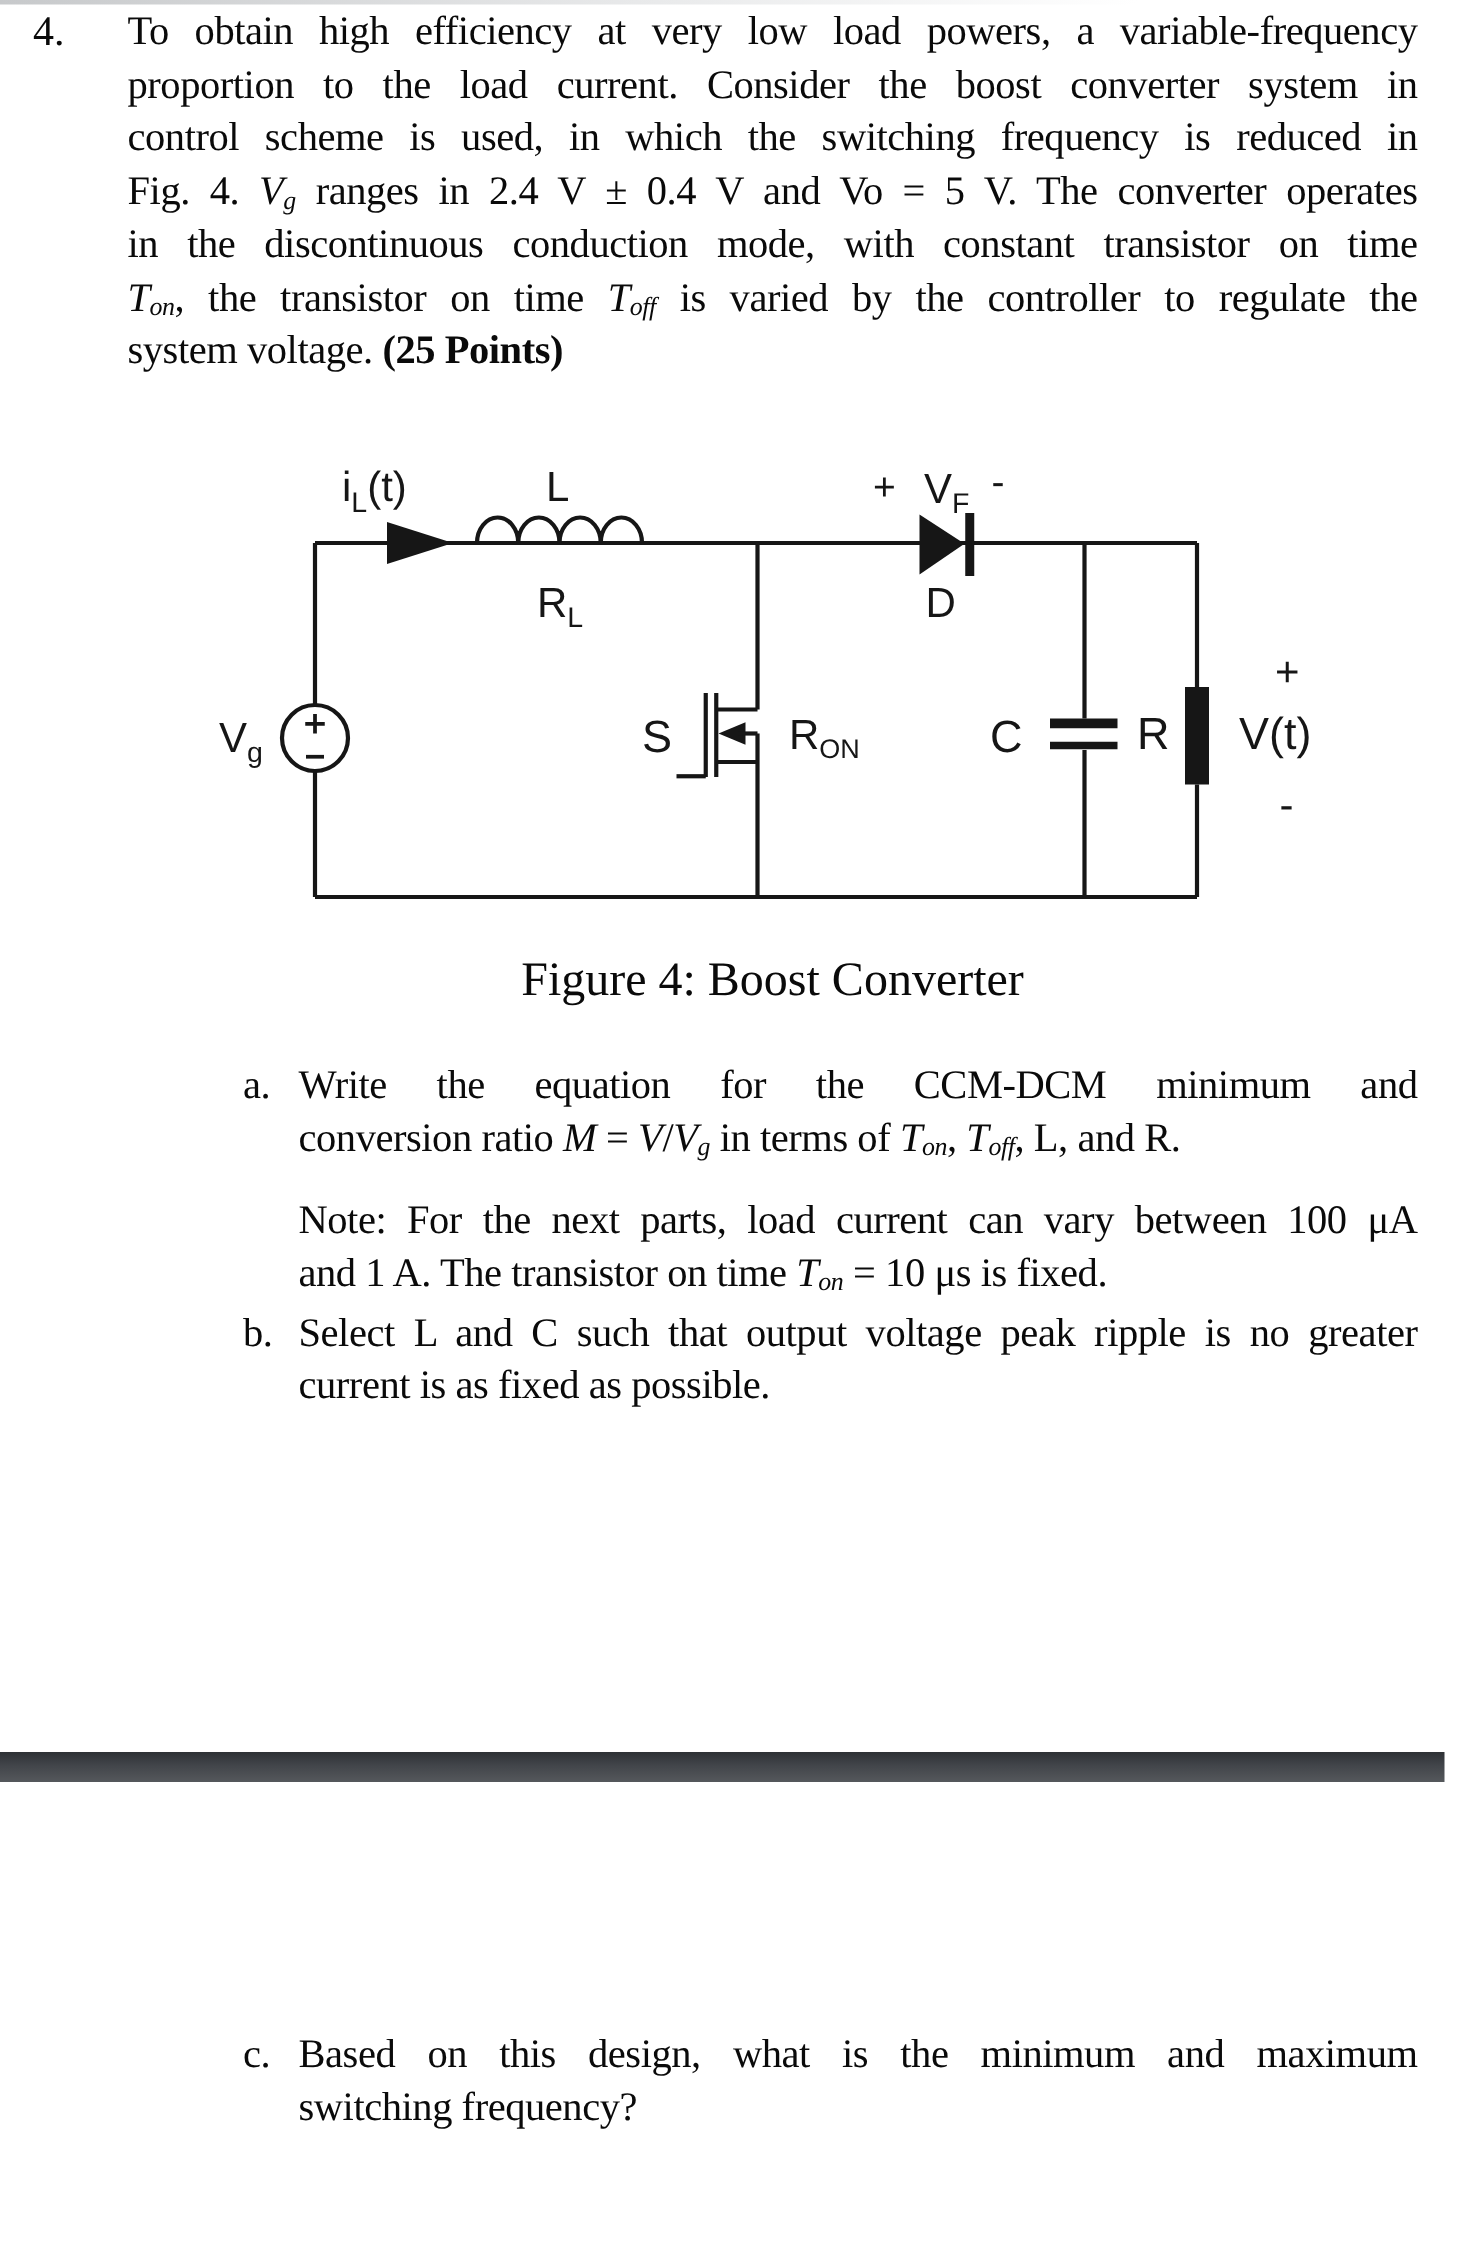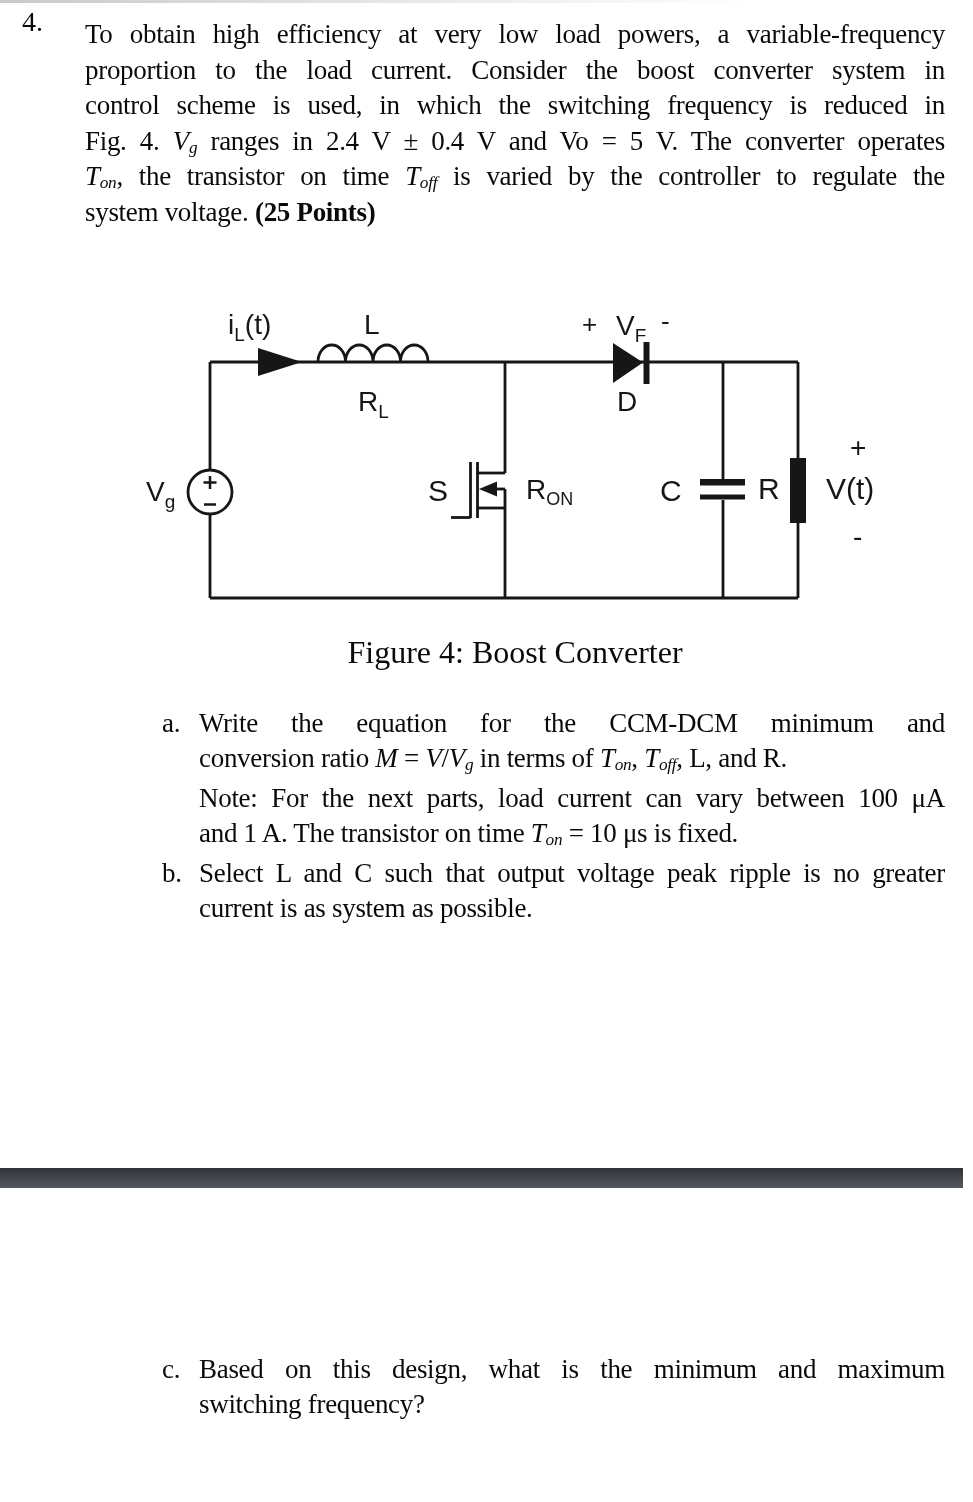--- a/index.html
+++ b/index.html
@@ -1,34 +1,34 @@
 <!DOCTYPE html>
 <html><head>
 <meta charset="utf-8">
 <style>
   html,body { margin:0; padding:0; background:#ffffff; }
   .page { position:relative; width:973px; height:1502px; background:#fff;
           font-family:"Liberation Serif", serif; color:#0a0a0a; overflow:hidden; }
   .top-edge { position:absolute; top:0; left:0; width:100%; height:3px;
           background:linear-gradient(90deg,#c7c9cb 0%,#e9eaeb 45%,#ffffff 78%); }
   .problem-number { position:absolute; left:22px; top:6px; font-size:28px; }
-  .problem-text { position:absolute; left:85px; top:17px; width:860px;
+  .problem-text { position:absolute; left:85px; top:3px; width:860px;
           font-size:27px; letter-spacing:-0.3px; line-height:35.5px; }
   .parts-text .line, .problem-text .line { text-align:justify; text-align-last:justify; }
   .line.noju { text-align:left; text-align-last:left; }
   sub { font-size:0.64em; line-height:0; position:relative; top:0.2em; vertical-align:baseline; }
   sub.it, i { font-style:italic; }
   b { font-weight:bold; }
   .caption { position:absolute; left:85px; top:634px; width:860px;
           text-align:center; font-size:32px; }
   .part { position:absolute; left:160px; width:785px; font-size:27px;
           letter-spacing:-0.3px; line-height:35px; }
   .part .part-label { position:absolute; left:2px; top:0; }
   .part .blocks { margin-left:39px; }
-  .part .block2 { margin-top:5px; }
+  .part .block2 { margin-top:20px; }
   .circuit { position:absolute; left:140px; top:300px; width:760px; height:320px; }
   .circuit svg { display:block; width:760px; height:320px; }
   .circuit text { font-family:"Liberation Sans", sans-serif; fill:#161616; }
   .divider { position:absolute; left:0; top:1168px; width:963px; height:20px;
           background:linear-gradient(180deg,#2e3135 0%,#42454a 45%,#55585c 100%); }
   .part-c { top:1352px; }
   .part-ab { top:706px; }
 </style>
 </head>
 <body>
@@ -36,20 +36,21 @@
 <div class="page">
   <div class="top-edge"></div>
 
   <div class="problem-number">4.</div>
 
   <div class="problem-text">
     <div class="line"><span>To obtain high efficiency at very low load powers, a variable-frequency</span></div>
     <div class="line"><span>proportion to the load current. Consider the boost converter system in</span></div>
     <div class="line"><span>control scheme is used, in which the switching frequency is reduced in</span></div>
     <div class="line"><span>Fig. 4. </span><i>V</i><sub class="it">g</sub><span> ranges in 2.4 V ± 0.4 V and Vo = 5 V. The converter operates</span></div>
+    <div class="line"><span>in the discontinuous conduction mode, with constant transistor on time</span></div>
     <div class="line"><i>T</i><sub class="it">on</sub><span>, the transistor on time </span><i>T</i><sub class="it">off</sub><span> is varied by the controller to regulate the</span></div>
     <div class="line noju"><span>system voltage. </span><b>(25 Points)</b></div>
   </div>
 
   <div class="circuit">
     <svg viewBox="0 0 760 320" xmlns="http://www.w3.org/2000/svg">
       <g stroke="#161616" stroke-width="2.8" fill="none">
         <path d="M70,62 H658"></path>
         <path d="M70,62 V170 M70,214 V298"></path>
         <path d="M70,298 H658"></path>
@@ -111,21 +112,21 @@
       </div>
       <div class="block2">
         <div class="line"><span>Note: For the next parts, load current can vary between 100 μA</span></div>
         <div class="line noju"><span>and 1 A. The transistor on time </span><i>T</i><sub class="it">on</sub><span> = 10 μs is fixed.</span></div>
       </div>
     </div>
     <div style="position:relative; margin-top:5px;">
       <span class="part-label">b.</span>
       <div class="blocks">
         <div class="line"><span>Select L and C such that output voltage peak ripple is no greater</span></div>
-        <div class="line noju"><span>current is as system as possible.</span></div>
+        <div class="line noju"><span>current is as fixed as possible.</span></div>
       </div>
     </div>
   </div>
 
   <div class="divider"></div>
 
   <div class="part part-c parts-text">
     <span class="part-label">c.</span>
     <div class="blocks">
       <div class="line"><span>Based on this design, what is the minimum and maximum</span></div>

